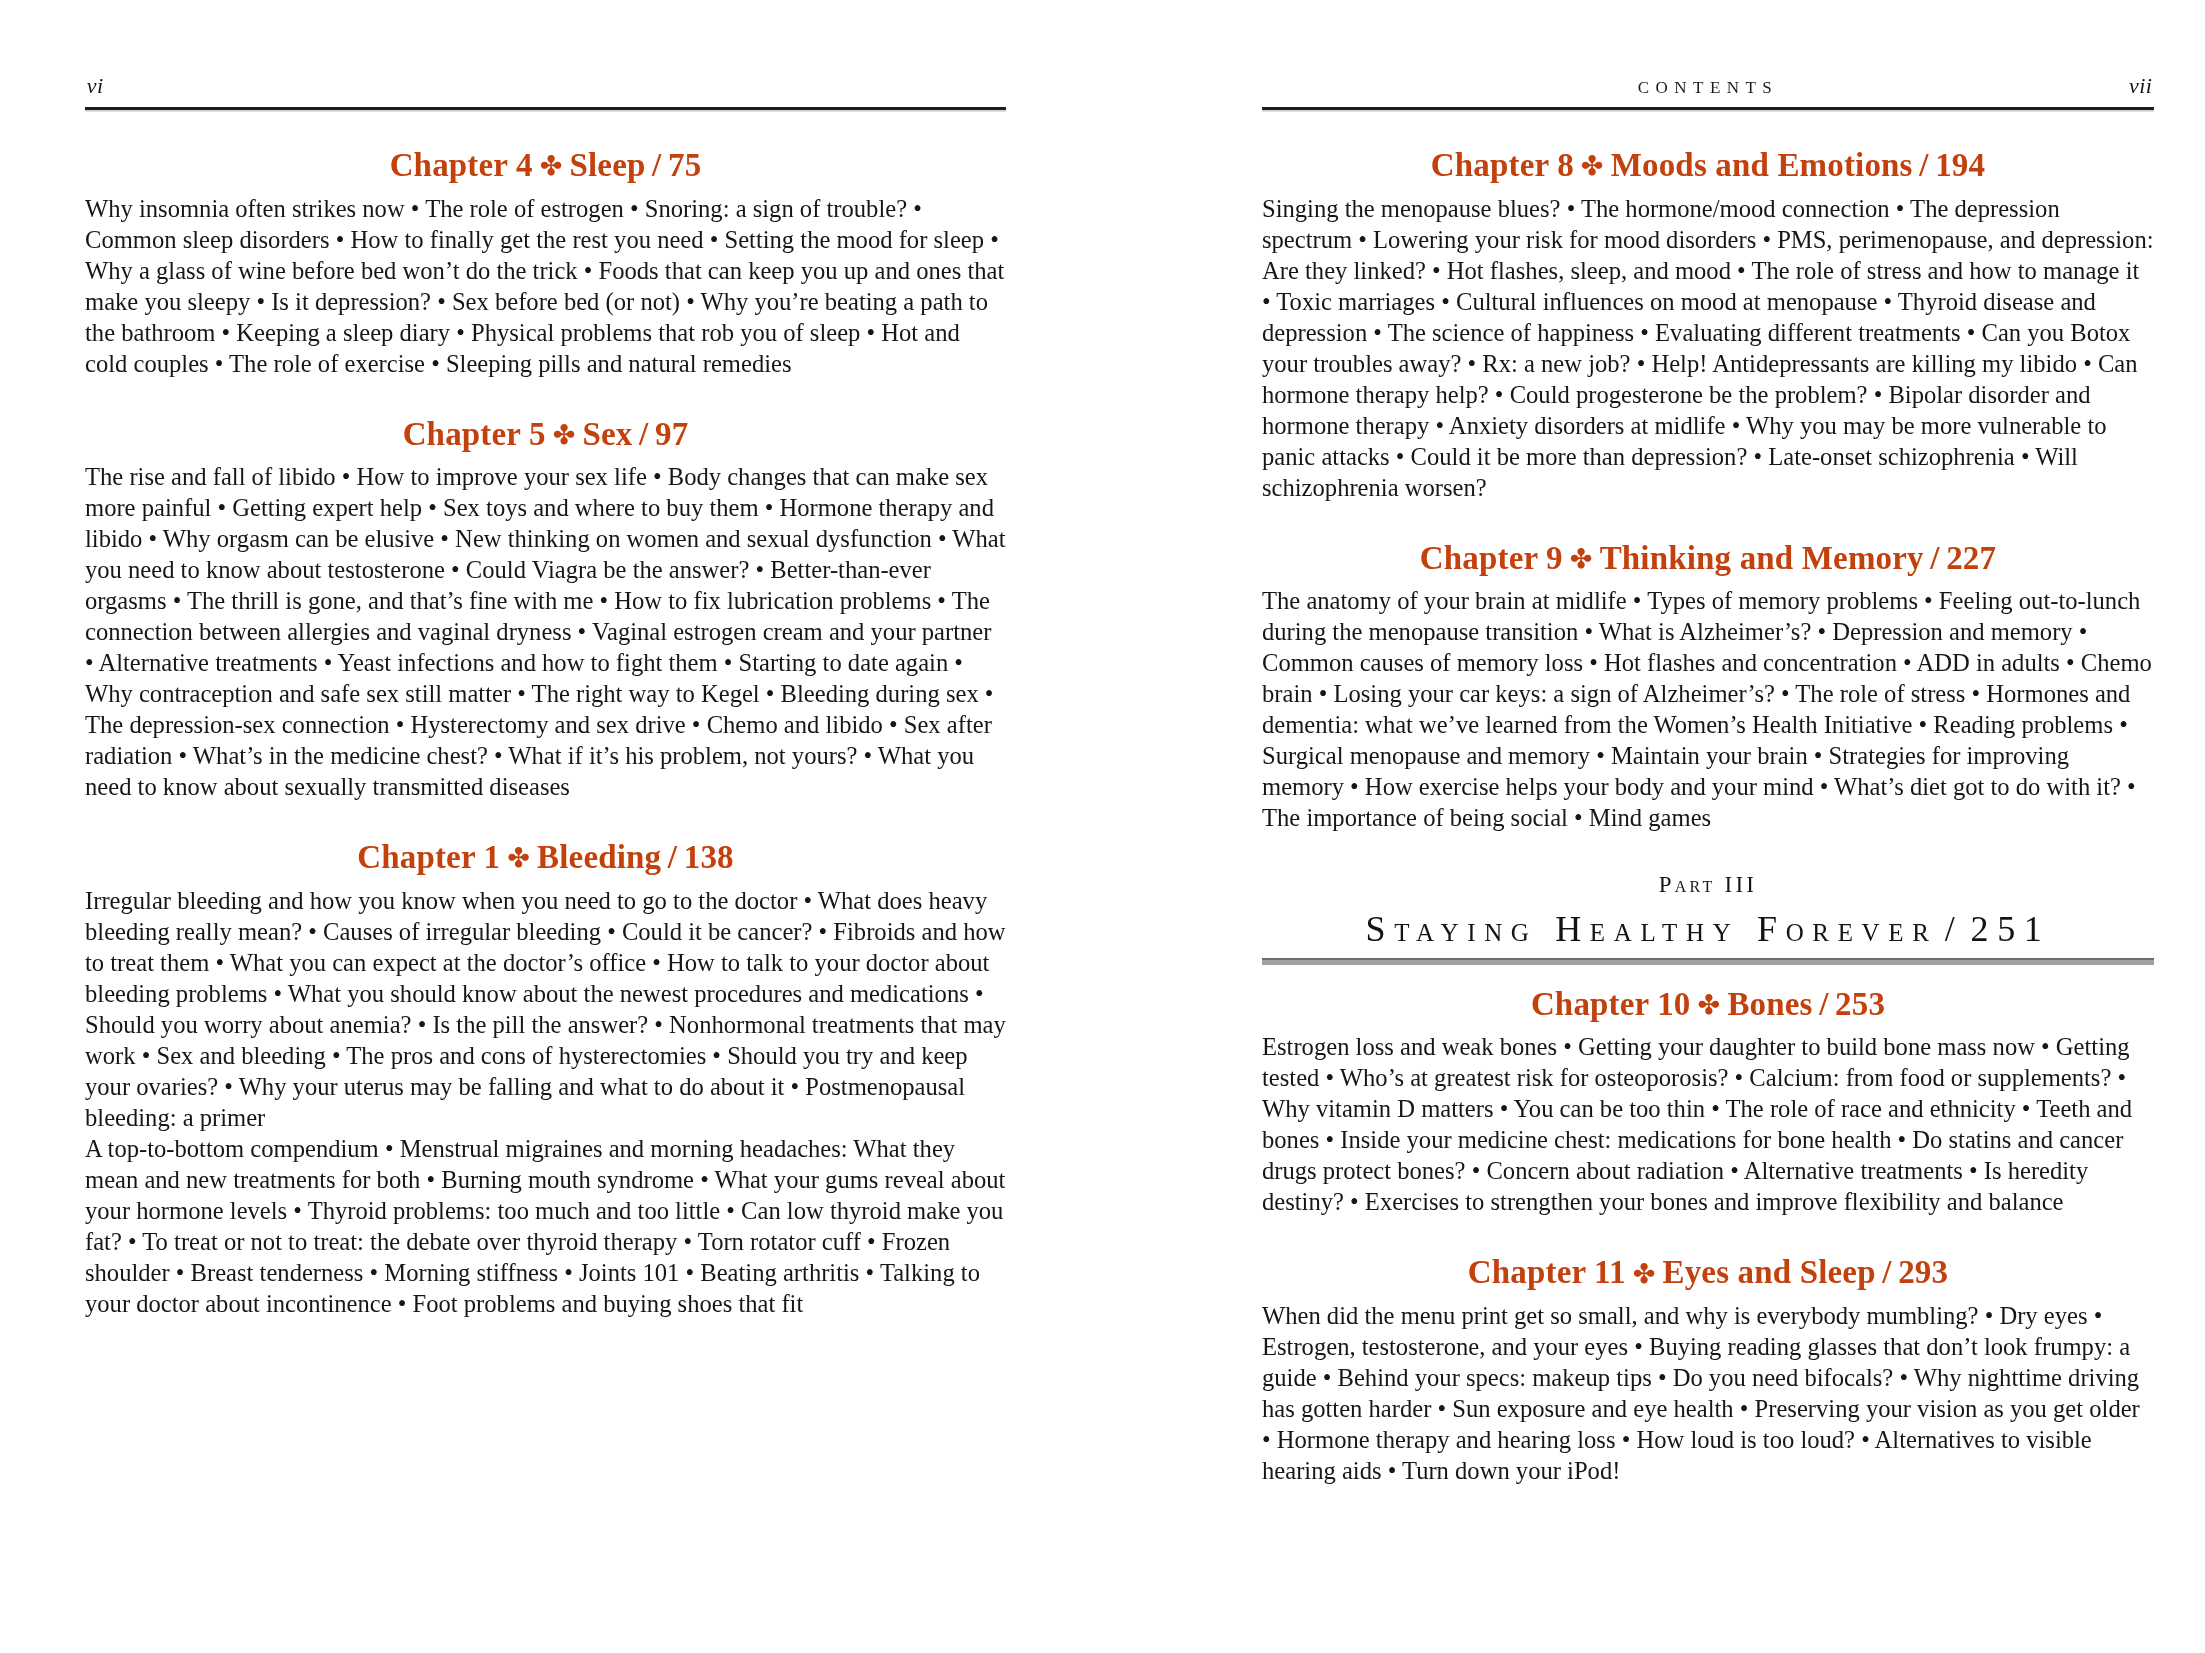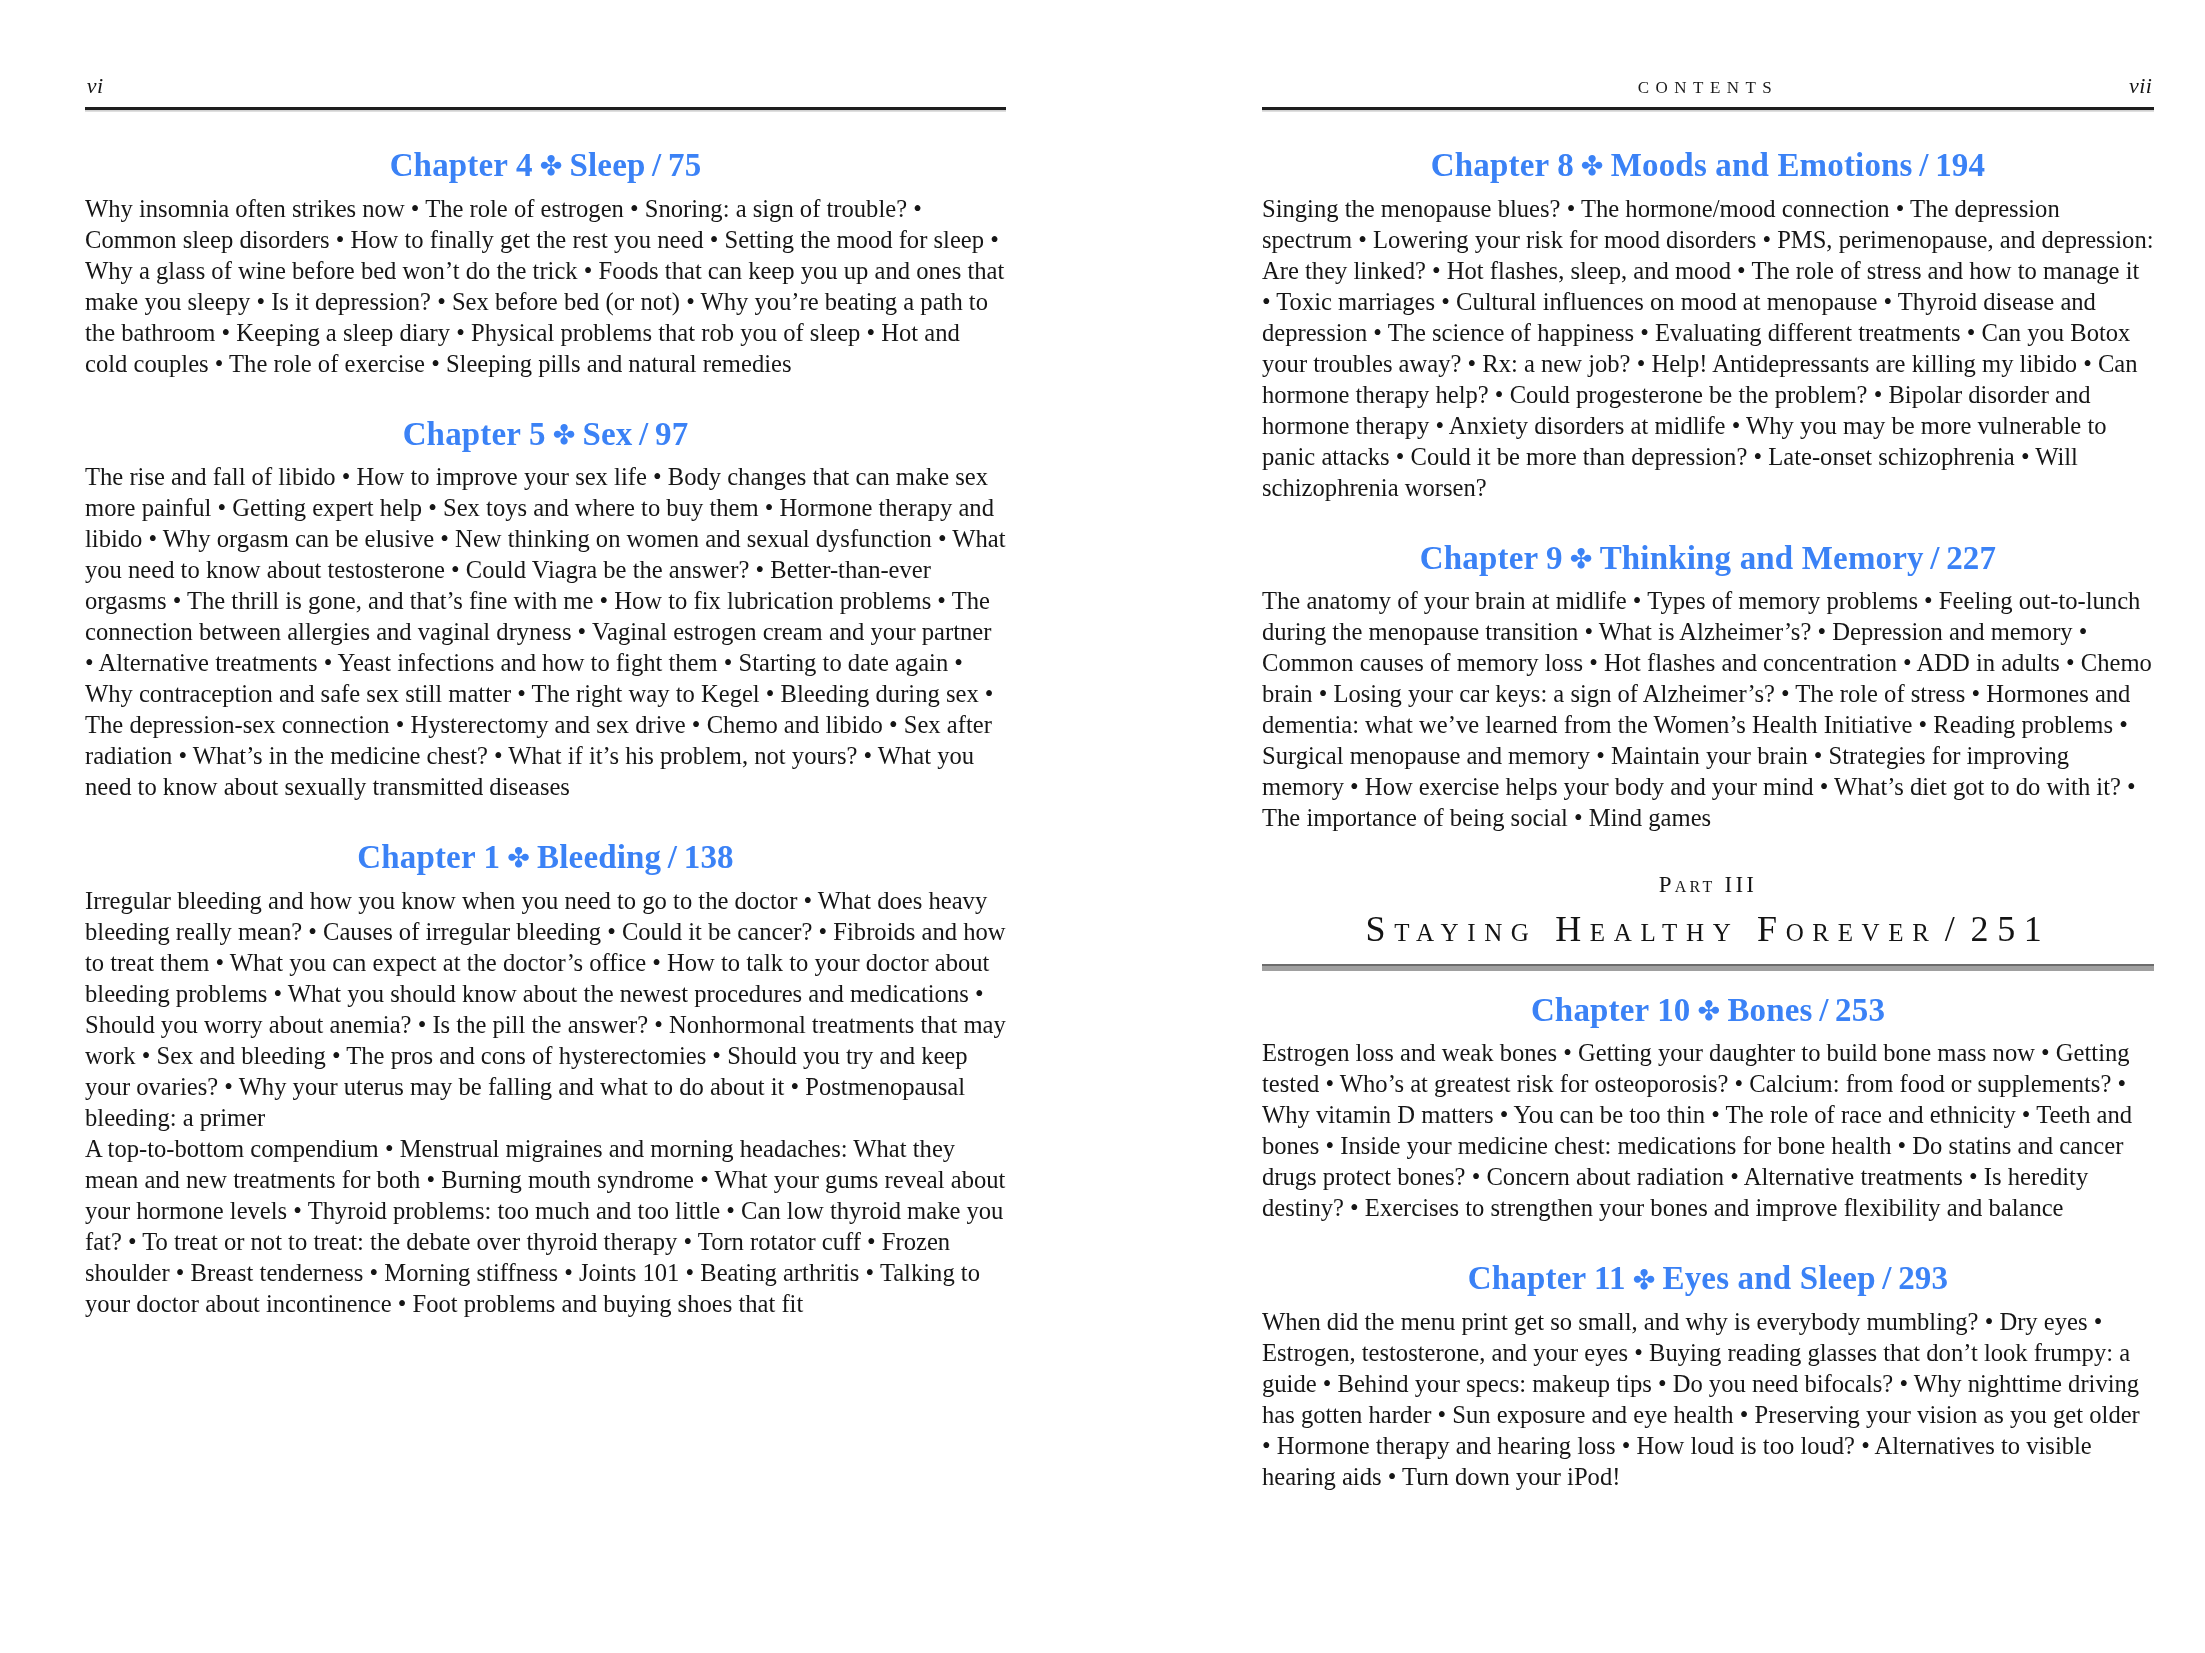--- a/index.html
+++ b/index.html
@@ -50,21 +50,21 @@
   .folio.fleft  { left: 1.7px; }
   .folio.fright { right: 1.7px; }
 
   
   .chapter-heading {
     margin: 37px 0 8.5px 0;
     text-align: center;
     font-size: 33px;
     font-weight: bold;
     letter-spacing: 0.005em;
-    color: #3b82f6;
+    color: #c2410c;
   }
   .chapter:first-of-type .chapter-heading { margin-top: 46px; }
   .orn {
     font-size: 0.82em;
     margin: 0 0.26em;
     position: relative;
     top: -0.02em;
     font-family: "DejaVu Sans", sans-serif;
   }
   .psep { margin: 0 0.20em; }
@@ -84,21 +84,21 @@
     font-size: 23px;
     letter-spacing: 0.14em;
     color: #151515;
   }
   .part-title {
     text-align: center;
     font-variant: small-caps;
     font-size: 36px;
     letter-spacing: 0.24em;
     margin-top: 10.2px;
-    margin-bottom: 14px;
+    margin-bottom: 8px;
     color: #131313;
   }
   .part-rule {
     height: 6.8px;
     background: linear-gradient(to bottom, #6c6c6c 0%, #6c6c6c 30%, #a0a0a0 30%, #a0a0a0 100%);
   }
   .part-divider + .chapter .chapter-heading { margin-top: 21px; }
 </style>
 </head>
 <body>

